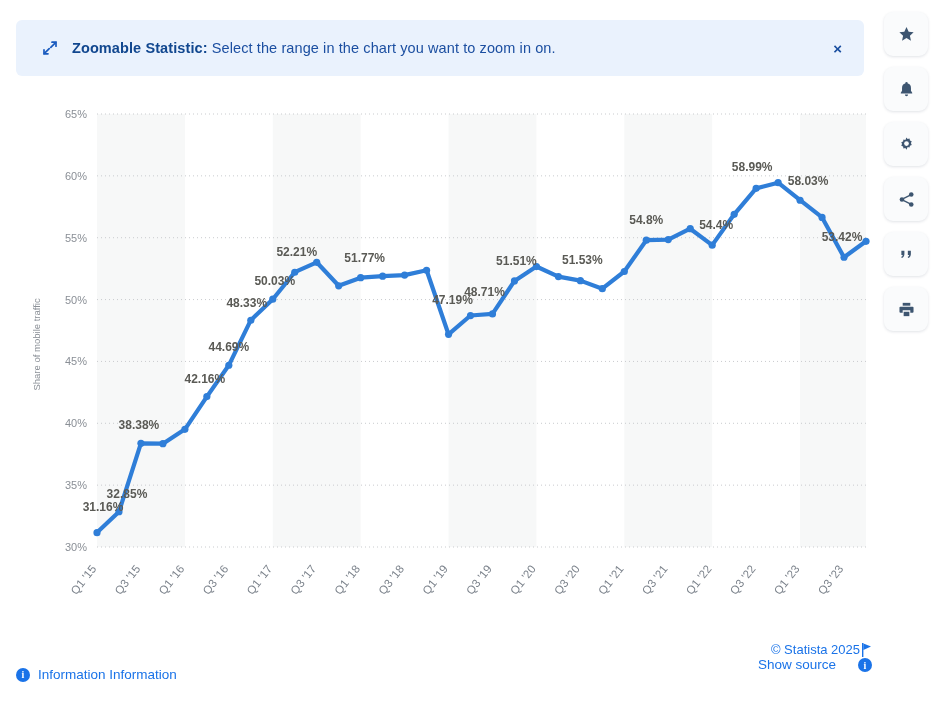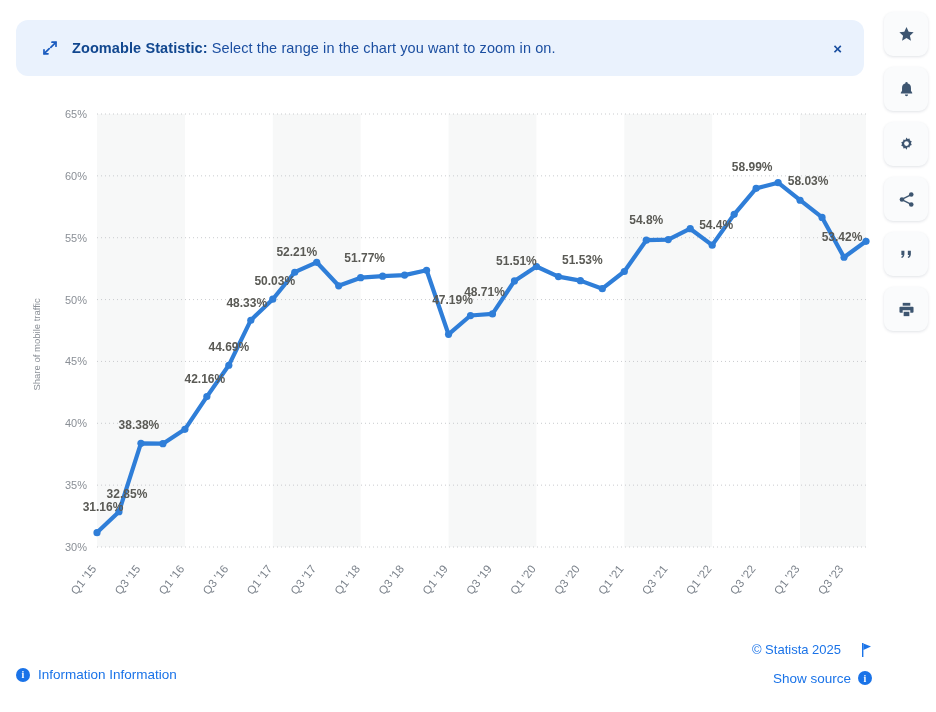--- a/index.html
+++ b/index.html
@@ -10,21 +10,21 @@
     color:#3b4a5a;
     overflow:hidden;
     position:relative;
   }
   .page{position:absolute;inset:0;}
 
   
   .banner{
     position:absolute;left:16px;top:20px;width:848px;height:56px;
     background:#eaf2fd;
-    border-radius:12px;
+    border-radius:6px;
     display:flex;align-items:center;
     box-sizing:border-box;
     padding:0 16px 0 24px;
   }
   .banner-icon{
     width:20px;height:20px;flex:0 0 20px;margin-right:12px;
     display:flex;align-items:center;justify-content:center;
   }
   .banner-text{
     font-size:14.5px;color:#1c4fa1;letter-spacing:.1px;white-space:nowrap;
@@ -72,25 +72,25 @@
   .footer-left{
     position:absolute;left:16px;top:667px;
     display:flex;align-items:center;gap:8px;
     font-size:13.5px;color:#1a73e8;cursor:pointer;
   }
   .footer-right{
     position:absolute;right:64px;top:642px;text-align:right;
   }
   .copyright{
     font-size:13px;color:#1a73e8;display:flex;align-items:center;
-    justify-content:flex-end;gap:20px;
+    justify-content:flex-end;gap:1px;
   }
   .showsource{
-    margin-top:14px;font-size:13.5px;color:#1a73e8;
-    display:flex;align-items:flex-start;justify-content:flex-end;gap:7px;
+    font-size:13.5px;color:#1a73e8;
+    display:flex;align-items:flex-end;justify-content:flex-end;gap:22px;
     cursor:pointer;
   }
   .info-dot{
     width:14px;height:14px;border-radius:50%;background:#1a73e8;
     color:#fff;font-size:10px;font-weight:bold;
     display:flex;align-items:center;justify-content:center;
     font-family:"Liberation Serif", serif;flex:0 0 14px;
   }
 </style>
 </head>

